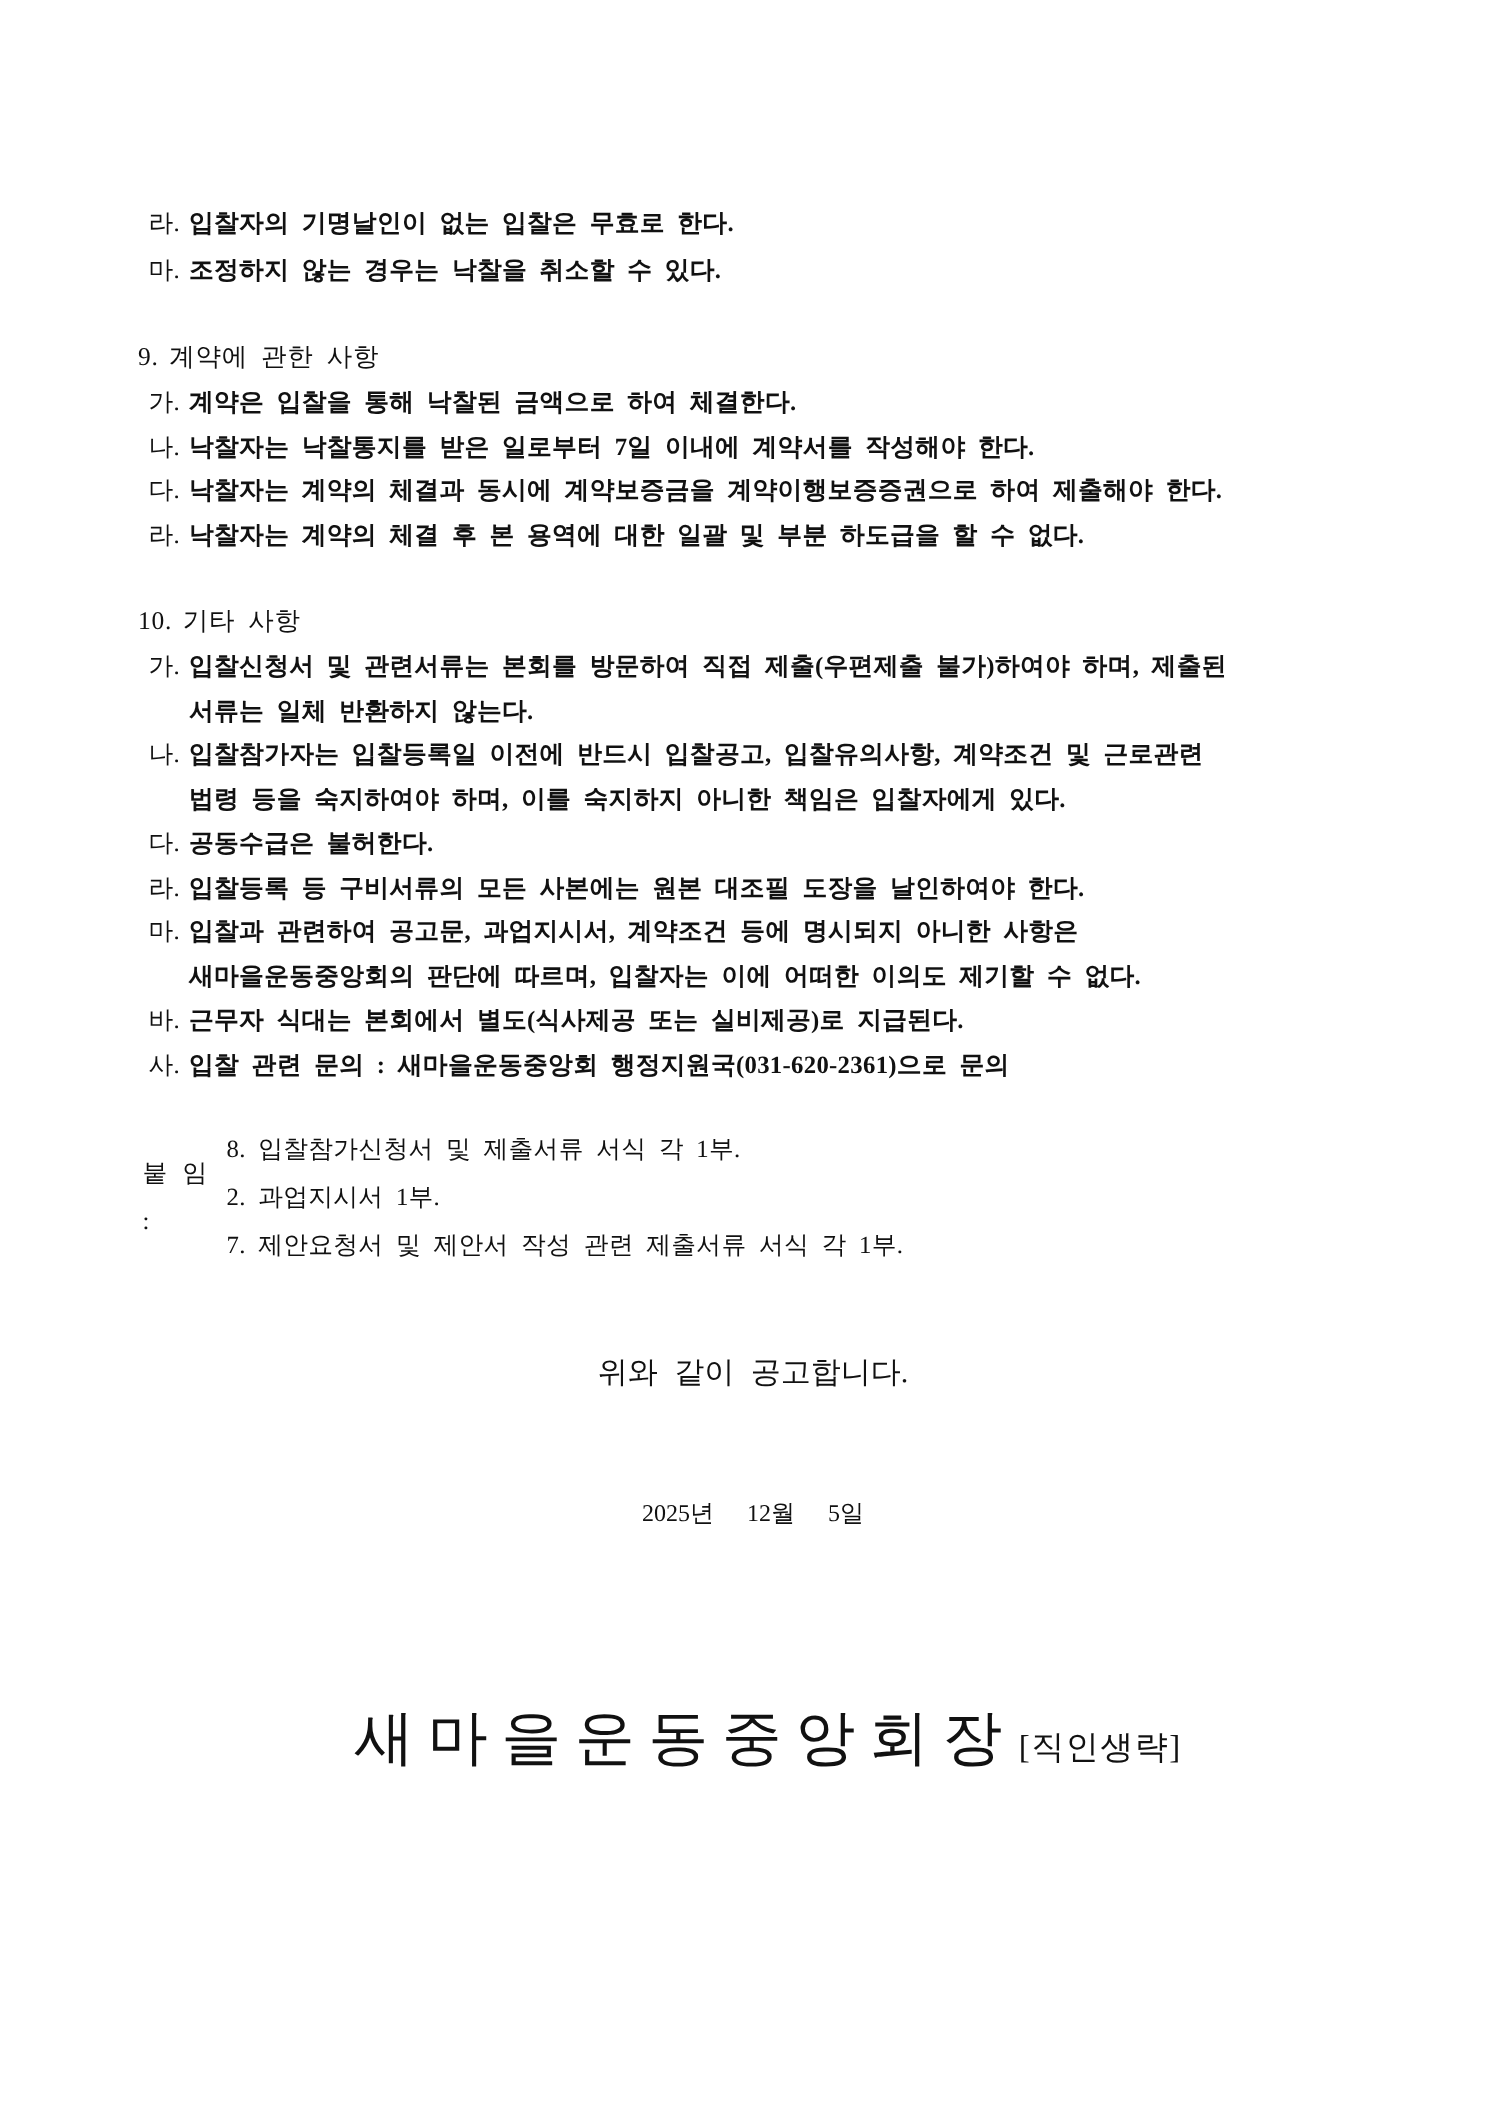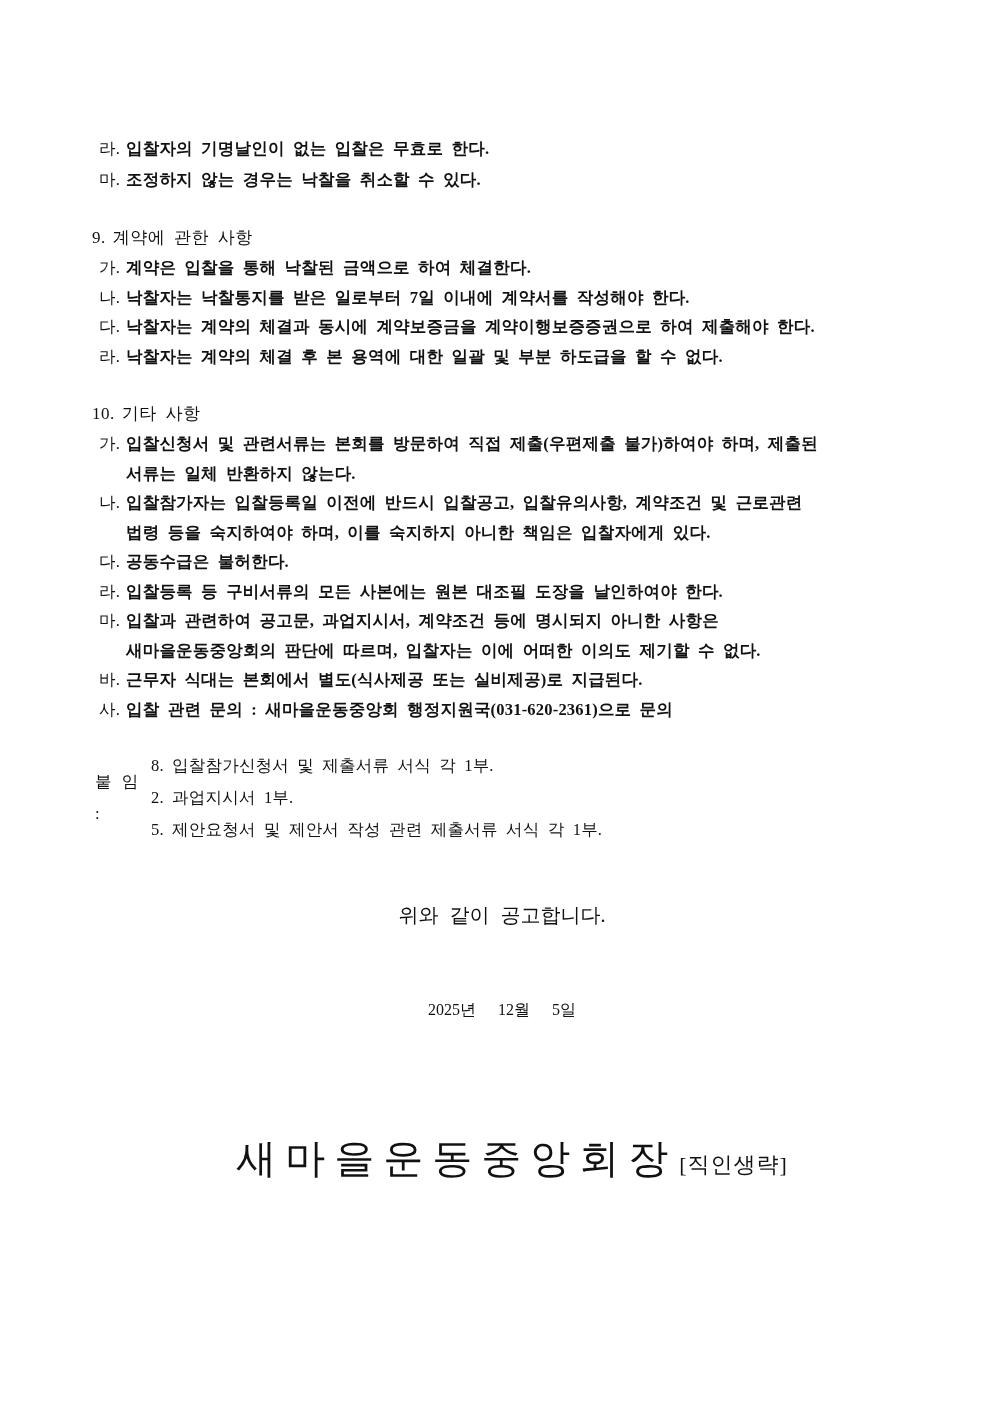--- a/index.html
+++ b/index.html
@@ -194,21 +194,21 @@
         <div>입찰 관련 문의 : 새마을운동중앙회 행정지원국(031-620-2361)으로 문의</div>
       </div>
     </div>
   </div>
 
   <div class="attachments body-text">
     <span class="att-label">붙 임 :</span>
     <div class="att-items">
       <div>8. 입찰참가신청서 및 제출서류 서식 각 1부.</div>
       <div>2. 과업지시서 1부.</div>
-      <div>5. 제안요청서 및 제안서 작성 관련 제출서류 서식 각 1부.</div>
+      <div>7. 제안요청서 및 제안서 작성 관련 제출서류 서식 각 1부.</div>
     </div>
   </div>
 
   <div class="closing">위와 같이 공고합니다.</div>
 
   <div class="date-line">2025년 12월 5일</div>
 
   <div class="signature">
     <span class="sig-name">새마을운동중앙회장</span><span class="sig-note">[직인생략]</span>
   </div>

